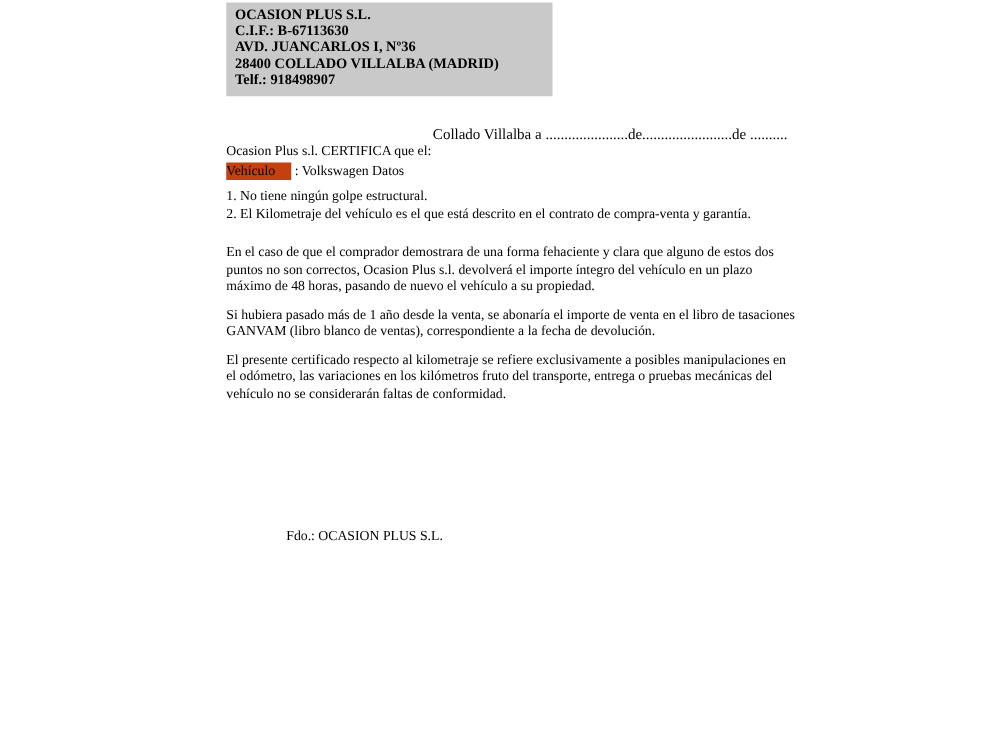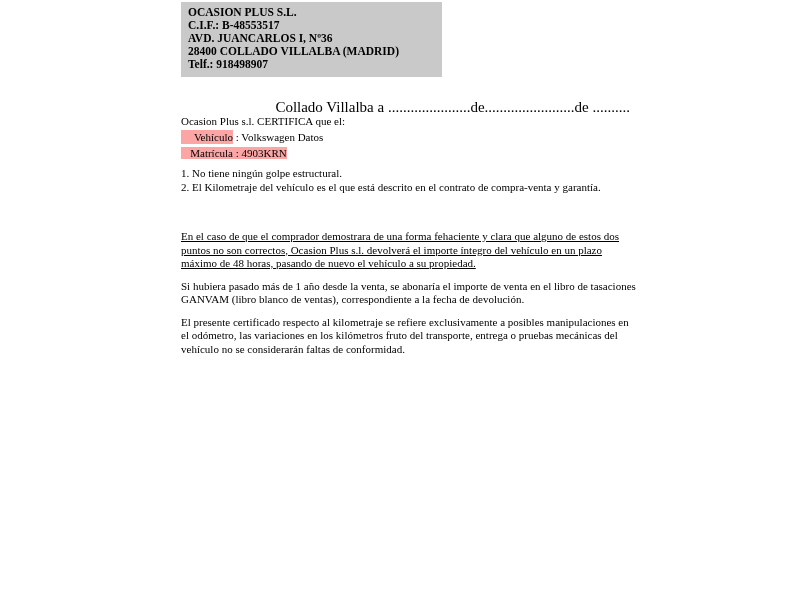--- a/index.html
+++ b/index.html
@@ -26,70 +26,67 @@
     width: 261px;
     padding: 4px 8px 6px 7px;
     font-weight: bold;
     font-size: 11.5px;
     line-height: 13px;
   }
   .date-line {
     margin-top: 23px;
     text-align: right;
     padding-right: 6px;
-    font-size: 15px;
+    font-size: 12px;
   }
   .certify-line { }
   .veh-row { margin-top: 2px; line-height: 14px; }
   .veh-label {
     display: inline-block;
     min-width: 52px;
   }
-  .hl { background: #fca5a5; text-align: right; }
+  .hl { background: #c2410c; }
   .clause-1 { margin-top: 6px; }
   .clause-2 { margin-top: 0; }
   .para { margin-top: 9px; line-height: 13.5px; }
-  .para-first { margin-top: 36px; text-decoration: underline; }
+  .para-first { margin-top: 18px; }
   .signature { margin-top: 100px; margin-left: 48px; }
   .legal-footer {
     position: absolute;
     left: 181px;
     top: 561px;
     width: 456px;
     font-size: 5px;
     line-height: 1.12;
     color: #111111;
   }
 </style>
 </head>
 <body>
 
 <div class="page">
   <div class="content">
 
     <div class="header-block">
       <div>OCASION PLUS S.L.</div>
-      <div>C.I.F.: B-48553517</div>
+      <div>C.I.F.: B-67113630</div>
       <div>AVD. JUANCARLOS I, Nº36</div>
       <div>28400 COLLADO VILLALBA (MADRID)</div>
       <div>Telf.: 918498907</div>
     </div>
 
     <div class="date-line">Collado Villalba a ......................de........................de ..........</div>
 
     <div class="certify-line">Ocasion Plus s.l. CERTIFICA que el:</div>
 
     <div class="veh-row">
       <span class="veh-label hl">Vehículo</span>
       <span>: Volkswagen Datos</span>
     </div>
 
-    <div class="veh-row">
-      <span class="hl"><span class="veh-label">Matrícula</span> <span>: 4903KRN</span></span>
-    </div>
 
     <div class="clause-1">1. No tiene ningún golpe estructural.</div>
     <div class="clause-2">2. El Kilometraje del vehículo es el que está descrito en el contrato de compra-venta y garantía.</div>
 
     <div class="para para-first">En el caso de que el comprador demostrara de una forma fehaciente y clara que alguno de estos dos puntos no son correctos, Ocasion Plus s.l. devolverá el importe íntegro del vehículo en un plazo máximo de 48 horas, pasando de nuevo el vehículo a su propiedad.</div>
     <div class="para">Si hubiera pasado más de 1 año desde la venta, se abonaría el importe de venta en el libro de tasaciones GANVAM (libro blanco de ventas), correspondiente a la fecha de devolución.</div>
     <div class="para">El presente certificado respecto al kilometraje se refiere exclusivamente a posibles manipulaciones en el odómetro, las variaciones en los kilómetros fruto del transporte, entrega o pruebas mecánicas del vehículo no se considerarán faltas de conformidad.</div>
 
     <div class="signature">Fdo.: OCASION PLUS S.L.</div>
   </div>

